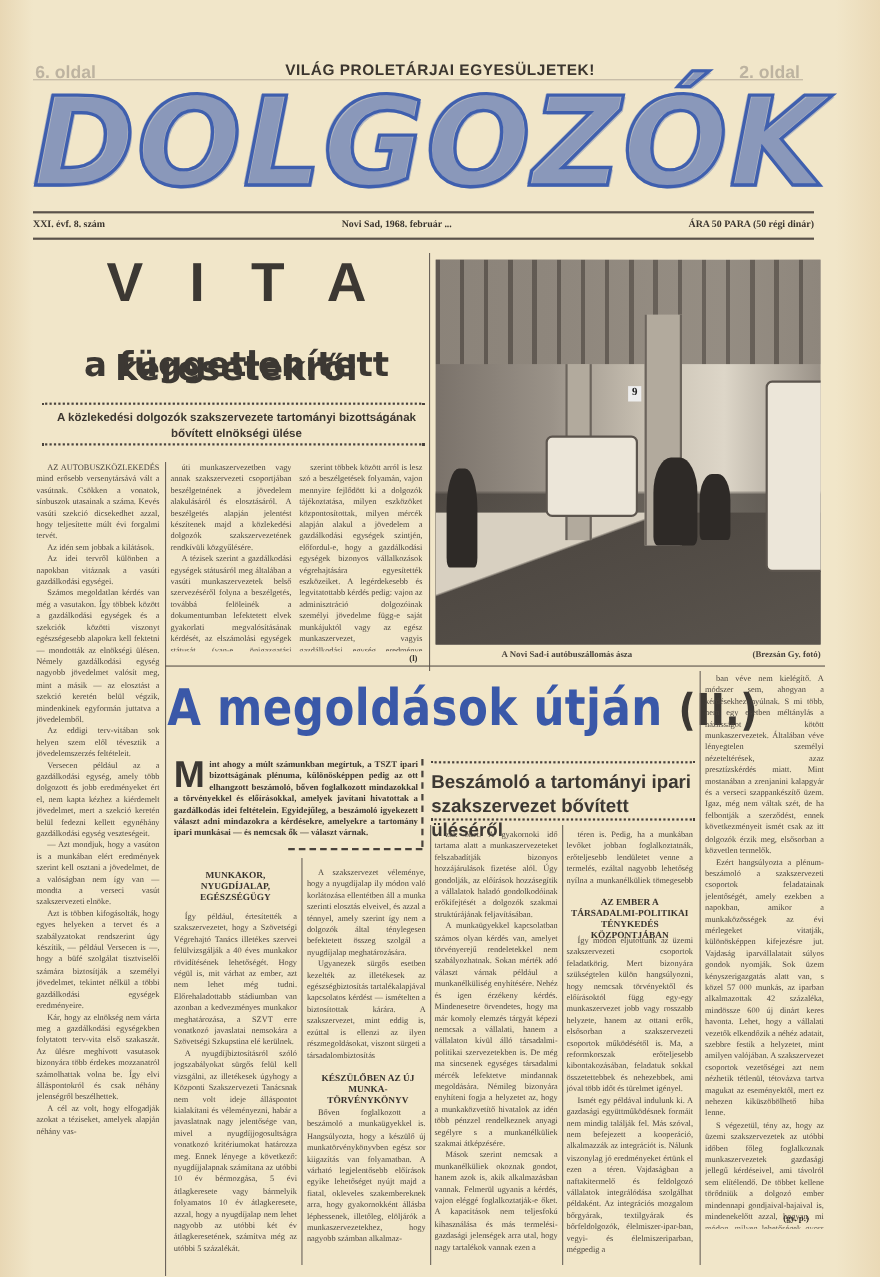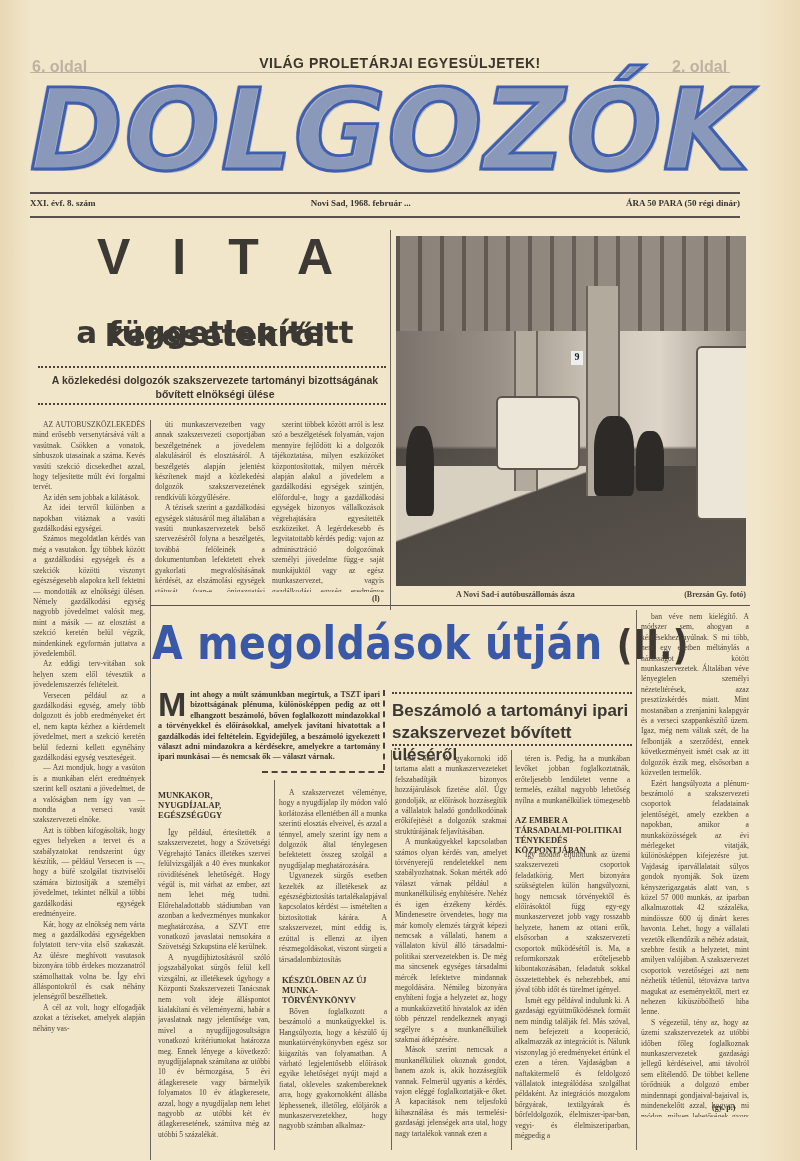--- a/index.html
+++ b/index.html
@@ -90,21 +90,21 @@
       font-size: 8px; line-height: 10.4px; font-weight: bold; text-align: justify; color: #3f3933;
     }
     .dropcap { float: left; font-family: "Liberation Sans", sans-serif; font-weight: bold;
       font-size: 34px; line-height: 28px; margin-right: 4px; color: #3c3833; }
     .beszamolo {
       left: 392px; top: 700px; width: 240px;
       font-family: "Liberation Sans", sans-serif; font-weight: bold;
       font-size: 17px; line-height: 22px; color: #3c3833;
     }
     .section-head {
-      font-size: 8.5px; font-weight: bold; line-height: 10px; color: #3a342e;
+      text-align: center; font-size: 8.5px; font-weight: bold; line-height: 10px; color: #3a342e;
     }
     .signature { font-size: 8px; font-weight: bold; color: #3a342e; }
     .vline { background: #6b635a; width: 1px; }
   </style>
 </head>
 <body>
 
 <div class="page">
 
   <div class="abs ghost" style="left:32px;top:58px;">6. oldal</div>
@@ -208,21 +208,21 @@
   </div>
   <div class="abs section-head" style="left:282px;top:975px;width:105px;">KÉSZÜLŐBEN AZ ÚJ MUNKA-TÖRVÉNYKÖNYV</div>
   <div class="abs col" style="left:279px;top:1007px;width:108px;height:135px;">
     <p>Bőven foglalkozott a beszámoló a munkaügyekkel is. Hangsúlyozta, hogy a készülő új munkatörvénykönyvben egész sor kiigazítás van folyamatban. A várható legjelentősebb előírások egyike lehetőséget nyújt majd a fiatal, okleveles szakembereknek arra, hogy gyakornokként állásba léphessenek, illetőleg, elöljárók a munkaszervezetekhez, hogy nagyobb számban alkalmaz-</p>
   </div>
   <div class="abs vline" style="left:391px;top:750px;height:400px;"></div>
 
   <div class="abs col" style="left:395px;top:754px;width:112px;height:385px;">
     <p>zák őket. A gyakornoki idő tartama alatt a munkaszervezeteket felszabadítják bizonyos hozzájárulások fizetése alól. Úgy gondolják, az előírások hozzásegítik a vállalatok haladó gondolkodóinak erőkifejtését a dolgozók szakmai struktúrájának feljavításában.</p>
     <p>A munkaügyekkel kapcsolatban számos olyan kérdés van, amelyet törvényerejű rendeletekkel nem szabályozhatnak. Sokan mérték adó választ várnak például a munkanélküliség enyhítésére. Nehéz és igen érzékeny kérdés. Mindenesetre örvendetes, hogy ma már komoly elemzés tárgyát képezi nemcsak a vállalati, hanem a vállalaton kívül álló társadalmi-politikai szervezetekben is. De még ma sincsenek egységes társadalmi mércék lefektetve mindannak megoldására. Némileg bizonyára enyhíteni fogja a helyzetet az, hogy a munkaközvetítő hivatalok az idén több pénzzel rendelkeznek anyagi segélyre s a munkanélküliek szakmai átképzésére.</p>
-    <p>Mások szerint nemcsak a munkanélküliek okoznak gondot, hanem azok is, akik hozzásegítik vannak. Felmerül ugyanis a kérdés, vajon eléggé foglalkoztatják-e őket. A kapacitások nem teljesfokú kihasználása és más termelési-gazdasági jelenségek arra utal, hogy nagy tartalékok vannak ezen a</p>
+    <p>Mások szerint nemcsak a munkanélküliek okoznak gondot, hanem azok is, akik alkalmazásban vannak. Felmerül ugyanis a kérdés, vajon eléggé foglalkoztatják-e őket. A kapacitások nem teljesfokú kihasználása és más termelési-gazdasági jelenségek arra utal, hogy nagy tartalékok vannak ezen a</p>
   </div>
   <div class="abs vline" style="left:511px;top:750px;height:400px;"></div>
 
   <div class="abs col" style="left:515px;top:754px;width:115px;height:50px;">
     <p>téren is. Pedig, ha a munkában levőket jobban foglalkoztatnák, erőteljesebb lendületet venne a termelés, ezáltal nagyobb lehetőség nyílna a munkanélküliek tömegesebb elhelyezésére is.</p>
   </div>
   <div class="abs section-head" style="left:515px;top:815px;width:115px;">AZ EMBER A TÁRSADALMI-POLITIKAI TÉNYKEDÉS KÖZPONTJÁBAN</div>
   <div class="abs col" style="left:515px;top:850px;width:115px;height:290px;">
     <p>Így módon eljutottunk az üzemi szakszervezeti csoportok feladatkörig. Mert bizonyára szükségtelen külön hangsúlyozni, hogy nemcsak törvényektől és előírásoktól függ egy-egy munkaszervezet jobb vagy rosszabb helyzete, hanem az ottani erők, elsősorban a szakszervezeti csoportok működésétől is. Ma, a reformkorszak erőteljesebb kibontakozásában, feladatuk sokkal összetettebbek és nehezebbek, ami jóval több időt és türelmet igényel.</p>
     <p>Ismét egy példával indulunk ki. A gazdasági együttműködésnek formáit nem mindig találják fel. Más szóval, nem befejezett a kooperáció, alkalmazzák az integrációt is. Nálunk viszonylag jó eredményeket értünk el ezen a téren. Vajdaságban a naftakitermelő és feldolgozó vállalatok integrálódása szolgálhat példaként. Az integrációs mozgalom bőrgyárak, textilgyárak és bőrfeldolgozók, élelmiszer-ipar-ban, vegyi- és élelmiszeriparban, mégpedig a</p>

